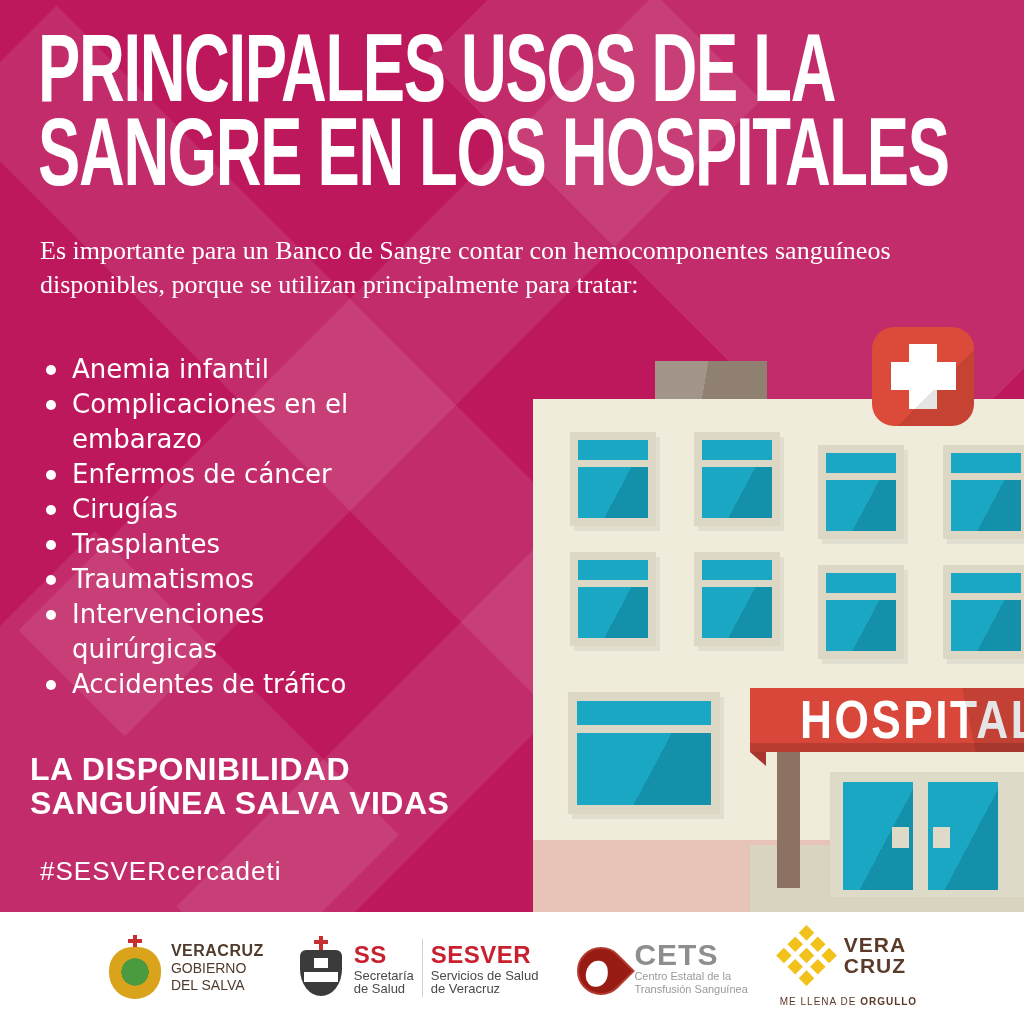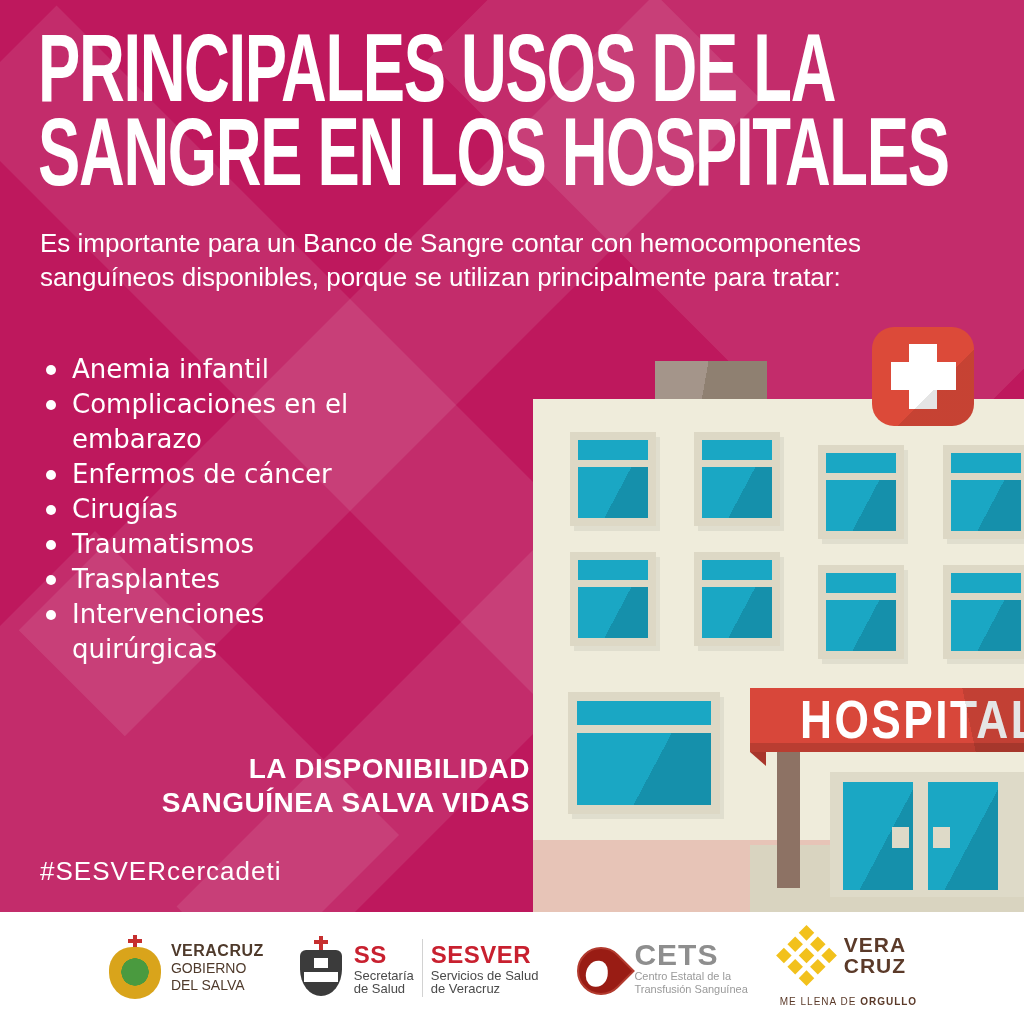--- a/index.html
+++ b/index.html
@@ -12,30 +12,30 @@
   .d1{left:-140px;top:330px;width:980px;height:150px;transform:rotate(45deg);}
   .d2{left:-60px;top:290px;width:900px;height:150px;transform:rotate(-45deg);}
   .d3{left:-120px;top:620px;width:430px;height:430px;transform:rotate(45deg);}
   .d4{left:560px;top:-260px;width:640px;height:640px;transform:rotate(45deg);}
   .d5{left:120px;top:640px;width:700px;height:130px;transform:rotate(-45deg);}
 
   
   .title{position:absolute;left:38px;top:26px;color:#fff;}
   .title .line{font-weight:bold;font-size:96px;line-height:84px;letter-spacing:-2px;
                white-space:nowrap;transform:scaleX(0.66);transform-origin:0 0;}
-  .intro{position:absolute;left:40px;top:200px;width:930px;color:#fff;
-         font-family:Liberation Sans, sans-serif;font-size:26px;line-height:34px;}
+  .intro{position:absolute;left:40px;top:208px;width:930px;color:#fff;
+         font-family:Liberation Serif, serif;font-size:26px;line-height:34px;}
   ul.uses{position:absolute;left:40px;top:352px;width:330px;margin:0;padding:0;
           list-style:none;color:#fff;font-family:"DejaVu Sans",sans-serif;
           font-size:26px;line-height:35px;}
   ul.uses li{position:relative;padding-left:32px;}
   ul.uses li::before{content:"";position:absolute;left:6px;top:13px;width:10px;height:10px;
           border-radius:50%;background:#fff;}
-  .callout{position:absolute;left:30px;top:752px;width:500px;text-align:right;color:#fff;
-           font-weight:bold;font-size:28px;line-height:34px;letter-spacing:.5px;}
+  .callout{position:absolute;left:30px;top:752px;width:500px;text-align:left;color:#fff;
+           font-weight:bold;font-size:32px;line-height:34px;letter-spacing:.5px;}
   .hashtag{position:absolute;left:40px;top:856px;color:#fff;font-size:26px;letter-spacing:1px;}
 
   
   .building{position:absolute;left:533px;top:399px;width:491px;height:446px;background:#efecdb;}
   .chimney{position:absolute;left:655px;top:361px;width:112px;height:40px;
            background:linear-gradient(100deg,#a4958a 45%,#8f8071 45%);}
   .cross-badge{position:absolute;left:872px;top:327px;width:102px;height:99px;background:#dc4a39;
            border-radius:22px;}
   .cross-badge::before{content:"";position:absolute;left:37px;top:17px;width:28px;height:65px;background:#fff;}
   .cross-badge::after{content:"";position:absolute;left:19px;top:35px;width:65px;height:28px;background:#fff;}
@@ -196,23 +196,24 @@
       <div class="line">SANGRE EN LOS HOSPITALES</div>
     </div>
 
     <p class="intro">Es importante para un Banco de Sangre contar con hemocomponentes sanguíneos disponibles, porque se utilizan principalmente para tratar:</p>
 
     <ul class="uses">
       <li>Anemia infantil</li>
       <li>Complicaciones en el embarazo</li>
       <li>Enfermos de cáncer</li>
       <li>Cirugías</li>
+      <li>Trasplantes</li>
       <li>Traumatismos</li>
-      <li>Trasplantes</li>
       <li>Intervenciones quirúrgicas</li>
+      <li>Accidentes de tráfico</li>
     </ul>
 
     <div class="callout">
       <div>LA DISPONIBILIDAD</div>
       <div>SANGUÍNEA SALVA VIDAS</div>
     </div>
 
     <div class="hashtag">#SESVERcercadeti</div>
   </div>
 

